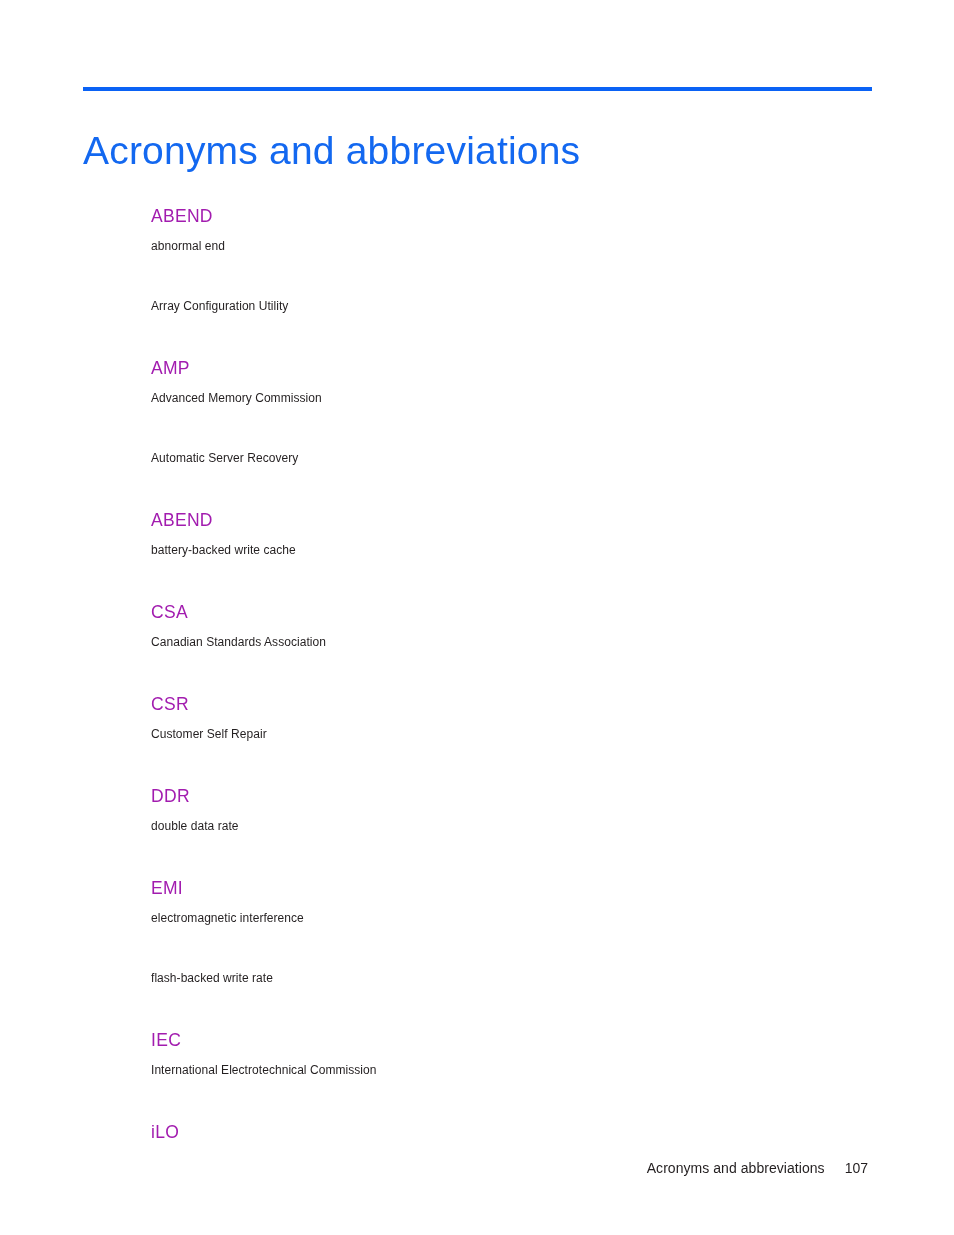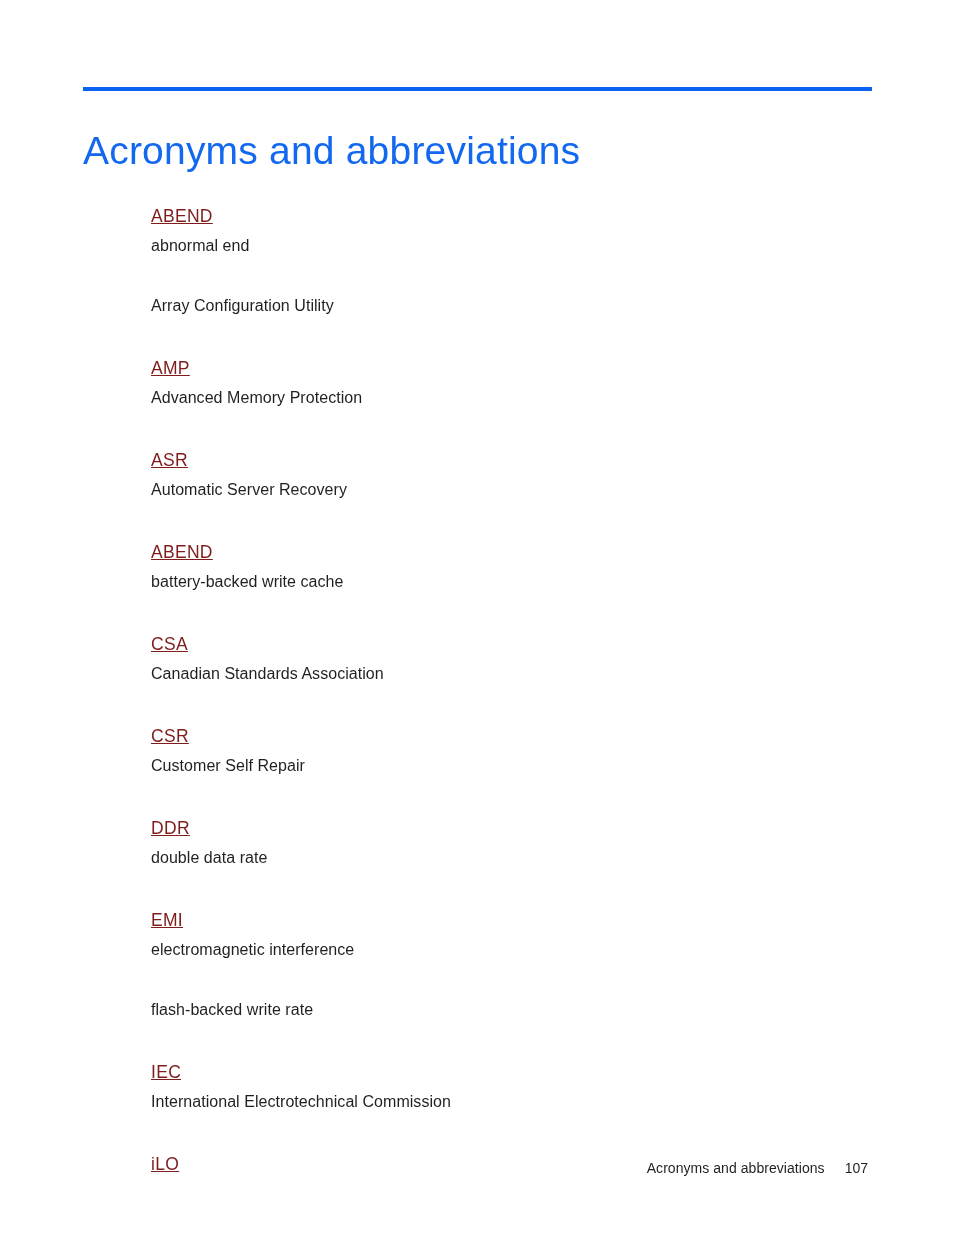--- a/index.html
+++ b/index.html
@@ -58,29 +58,28 @@
     margin: 0 0 42px 0;
   }
   .entry:last-child {
     margin-bottom: 0;
   }
 
   .entry-term {
     font-size: 17.5px;
     line-height: 22px;
     font-weight: 400;
-    color: #7f1d1d;
+    color: #a21caf;
     letter-spacing: 0.3px;
     margin: 0 0 10px 0;
     white-space: nowrap;
-    text-decoration: underline;
   }
 
   .entry-def {
-    font-size: 16px;
+    font-size: 12px;
     line-height: 18px;
     font-weight: 400;
     color: #231f20;
     letter-spacing: 0.05px;
     margin: 0;
   }
 
   
   .footer {
     position: absolute;
@@ -115,25 +114,24 @@
       <div class="entry-term">ABEND</div>
       <div class="entry-def">abnormal end</div>
     </div>
 
     <div class="entry">
       <div class="entry-def">Array Configuration Utility</div>
     </div>
 
     <div class="entry">
       <div class="entry-term">AMP</div>
-      <div class="entry-def">Advanced Memory Protection</div>
+      <div class="entry-def">Advanced Memory Commission</div>
     </div>
 
     <div class="entry">
-      <div class="entry-term">ASR</div>
       <div class="entry-def">Automatic Server Recovery</div>
     </div>
 
     <div class="entry">
       <div class="entry-term">ABEND</div>
       <div class="entry-def">battery-backed write cache</div>
     </div>
 
     <div class="entry">
       <div class="entry-term">CSA</div>

